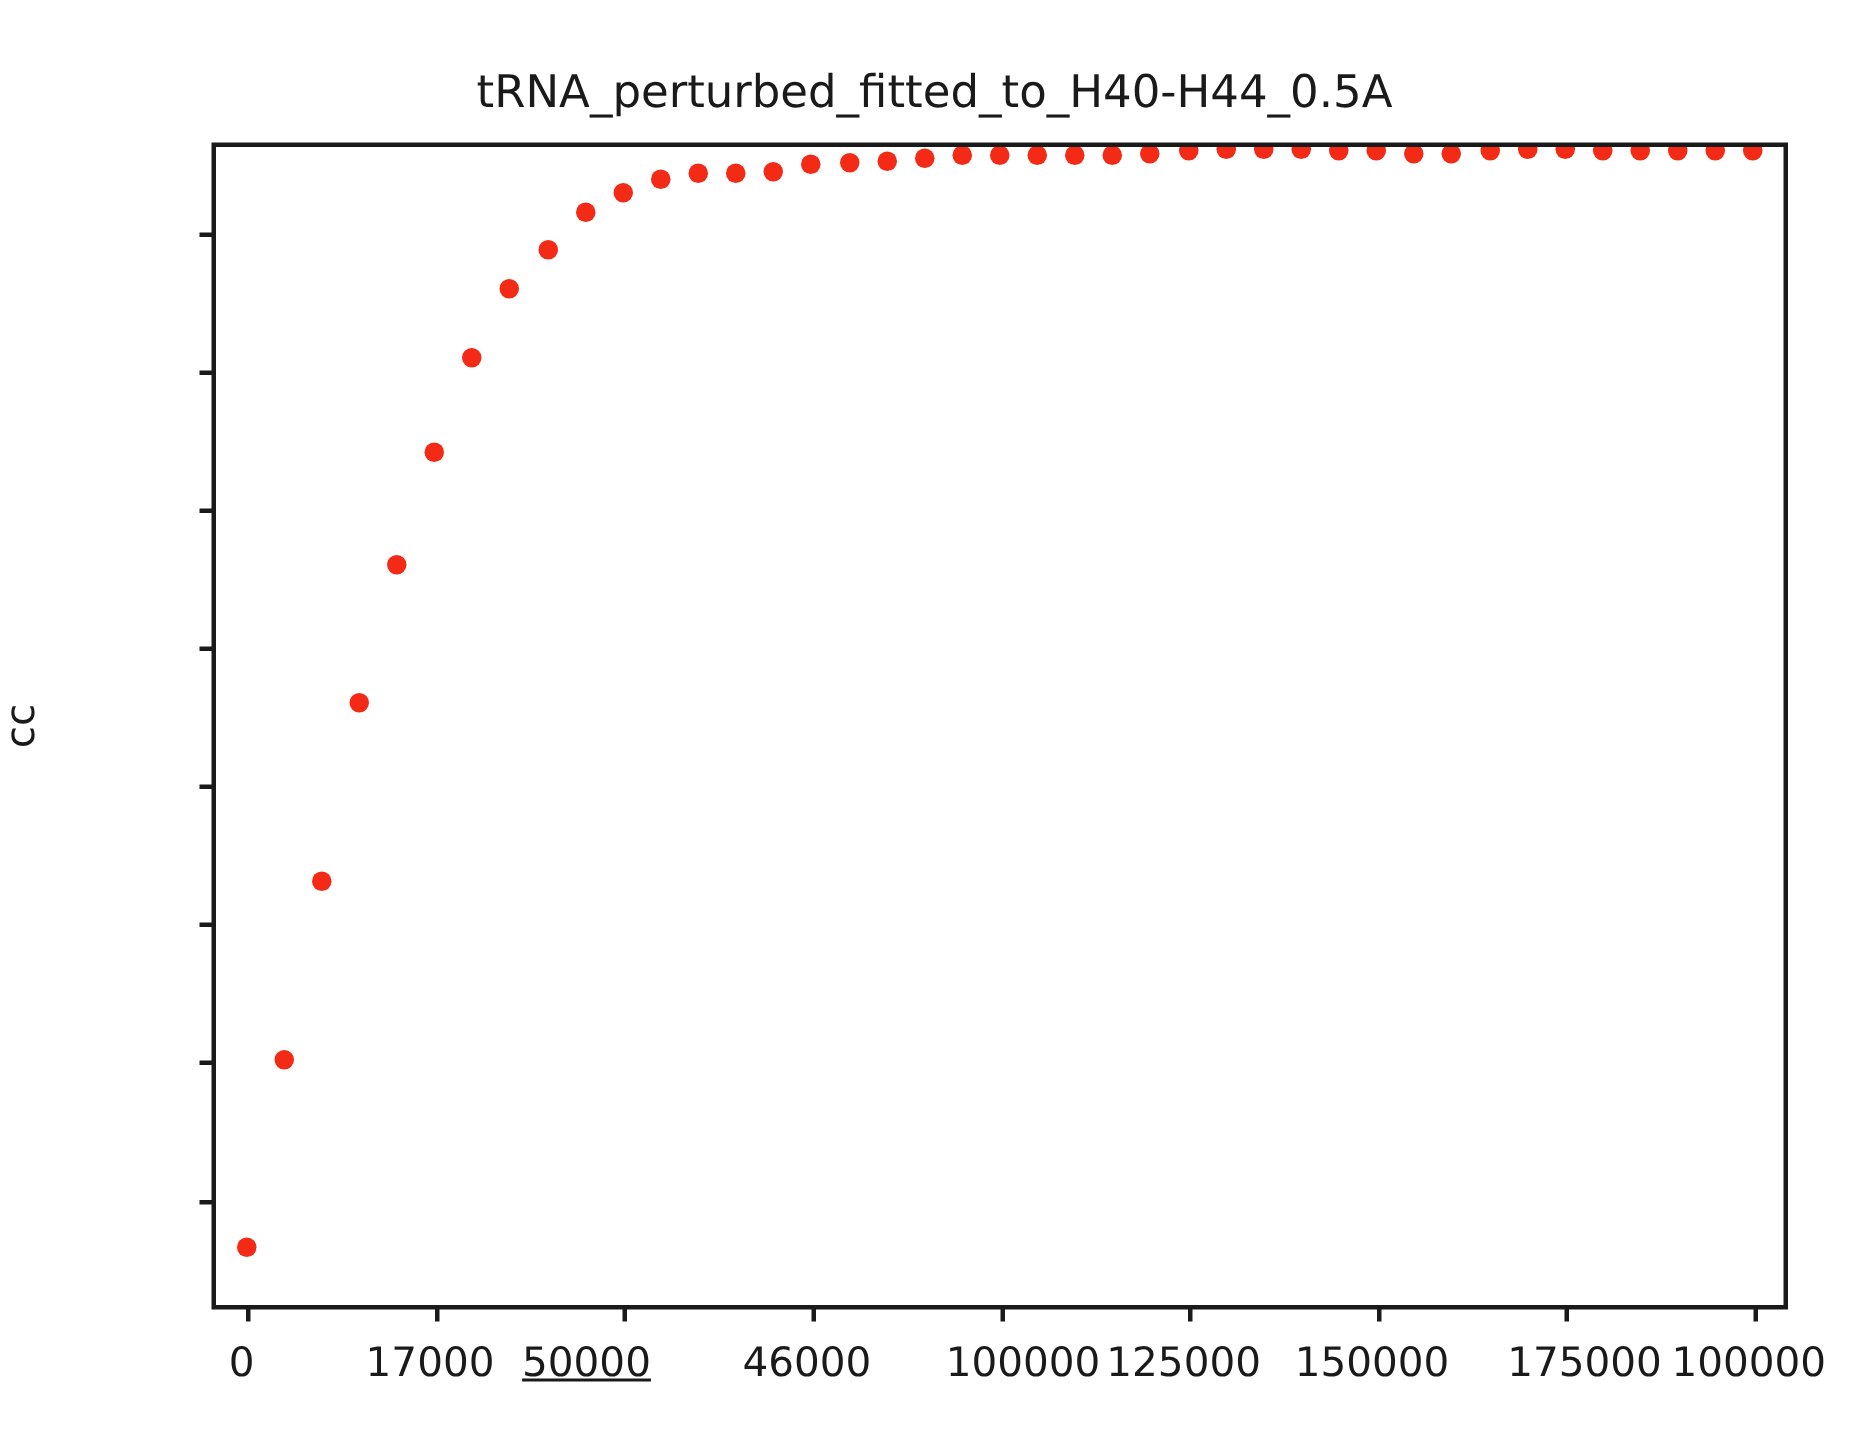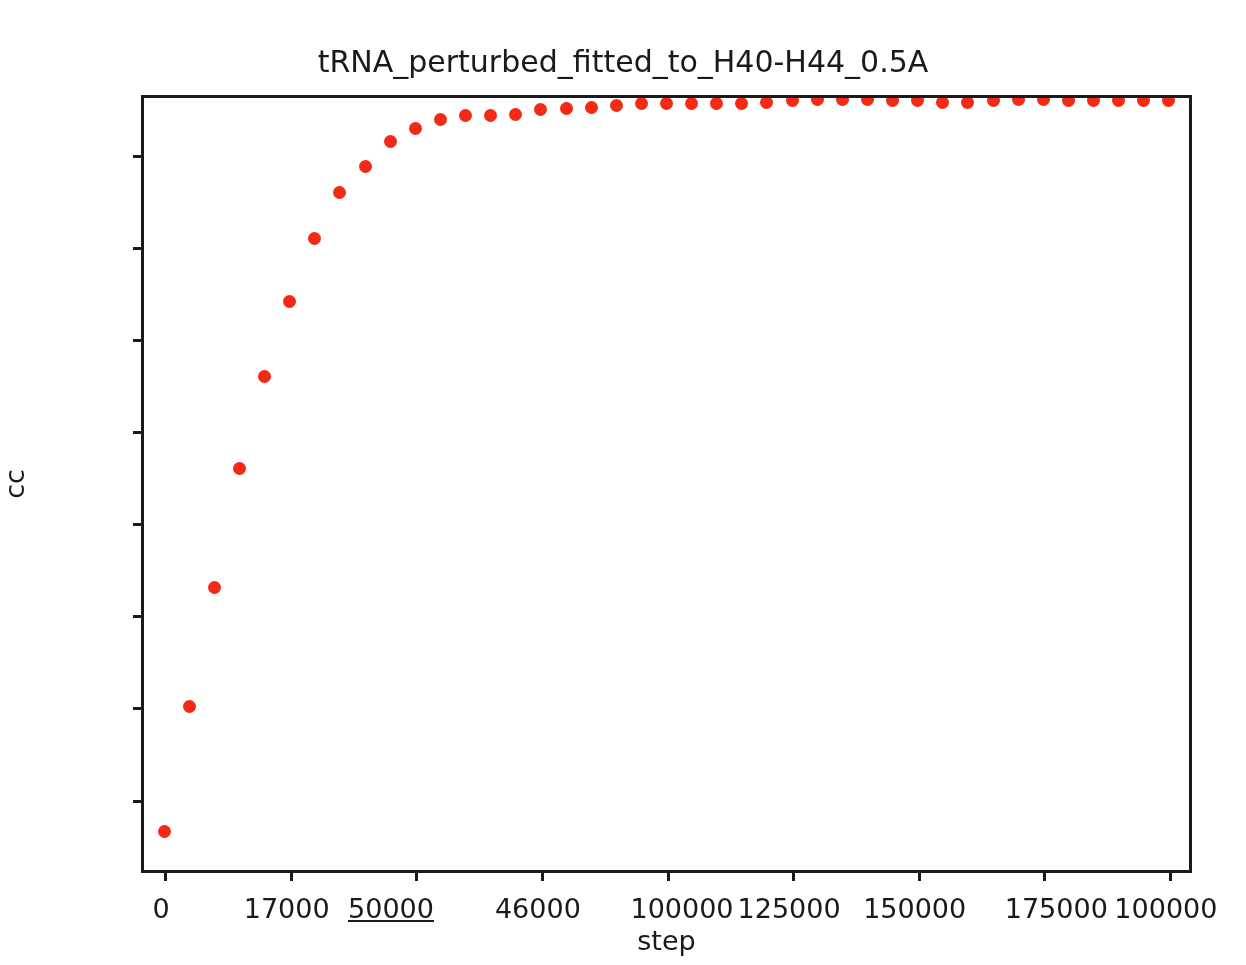--- a/index.html
+++ b/index.html
@@ -167,21 +167,20 @@
       <div class="xtick-line" style="left: 271.298px;"></div>
       <div class="xtick-line" style="left: 396.899px;"></div>
       <div class="xtick-line" style="left: 522.5px;"></div>
       <div class="xtick-line" style="left: 648.101px;"></div>
       <div class="xtick-line" style="left: 773.702px;"></div>
       <div class="xtick-line" style="left: 899.303px;"></div>
       <div class="xtick-line" style="left: 1024.9px;"></div>
     </div>
 
   <div id="yaxis-label">cc</div>
-  <div id="xaxis-label">step</div>
 
 <div class="xtick-label" style="left: 161.096px;">0</div>
     <div class="xtick-label" style="left: 286.697px;">17000</div>
     <div class="xtick-label" style="left: 391px; text-decoration: underline;">50000</div>
     <div class="xtick-label" style="left: 537.899px;">46000</div>
     <div class="xtick-label" style="left: 682px;">100000</div>
     <div class="xtick-label" style="left: 789.101px; text-align: center;">125000</div>
     <div class="xtick-label" style="left: 914.702px;">150000</div>
     <div class="xtick-label" style="left: 1040.3px; margin-left: 16px;">175000</div>
     <div class="xtick-label" style="left: 1165.9px;">100000</div>

